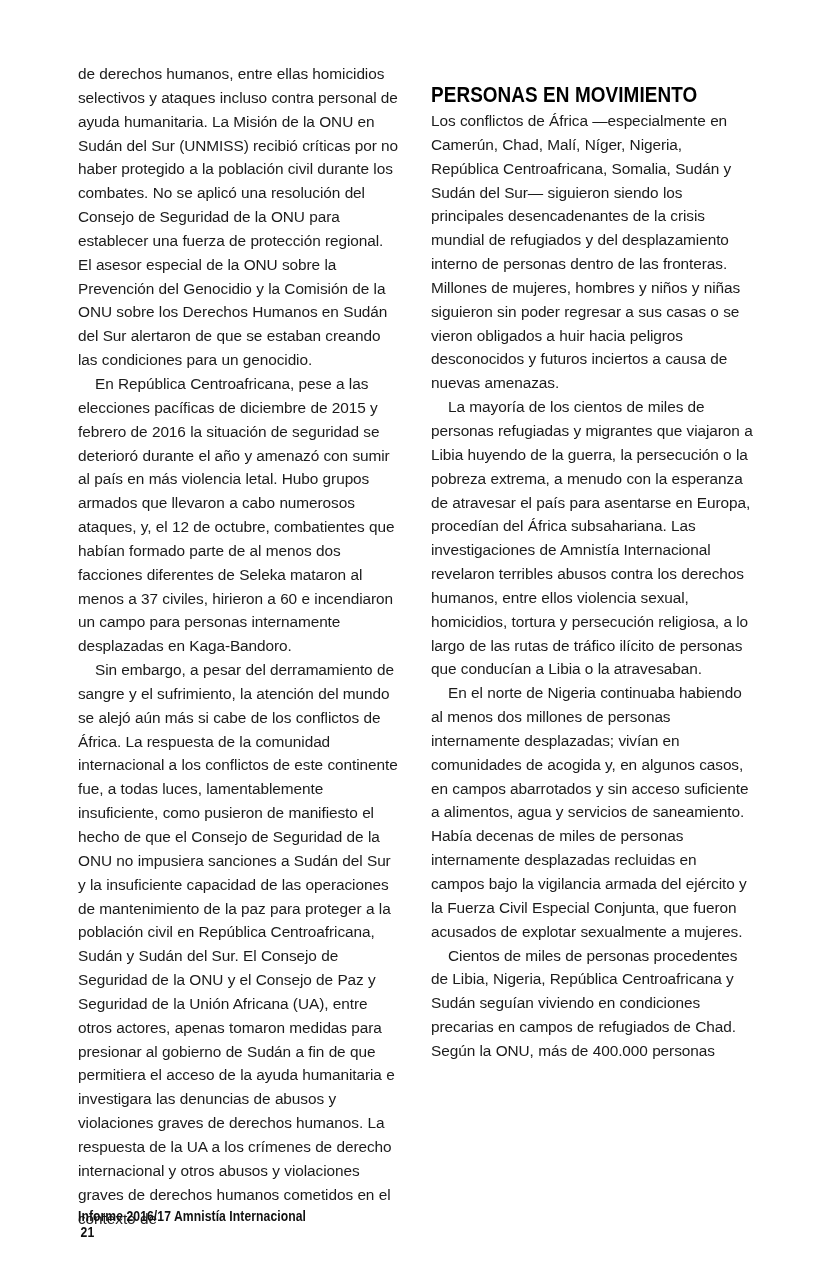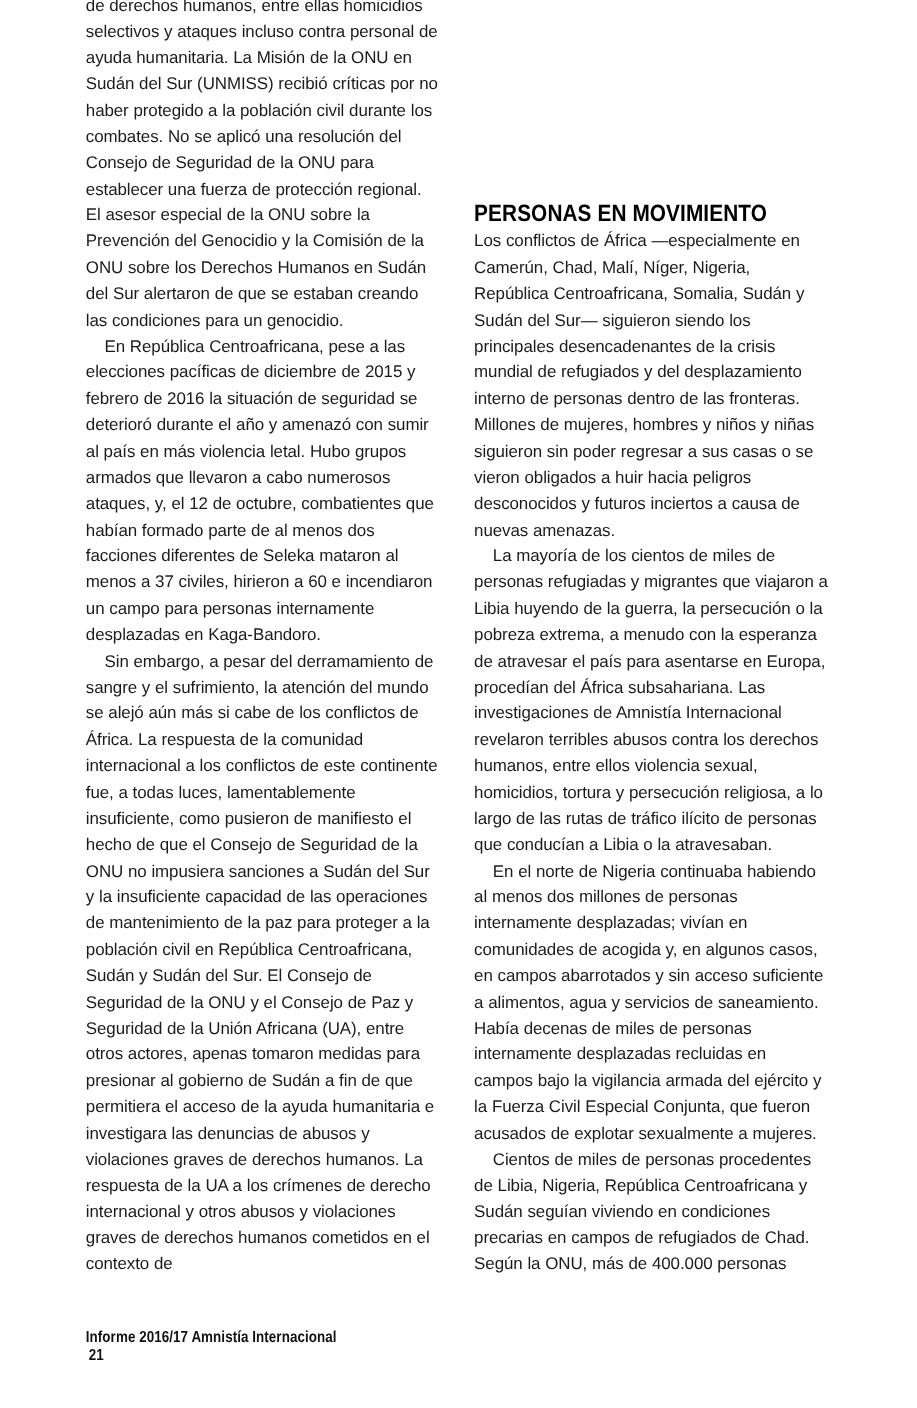--- a/index.html
+++ b/index.html
@@ -22,21 +22,21 @@
   
   .columns {
     position: absolute;
     left: 78px;
     top: 62px;
     width: 676px;
     height: 1100px;
     display: flex;
     flex-direction: row;
     justify-content: space-between;
-    align-items: flex-end;
+    align-items: flex-start;
   }
   .col {
     width: 323px;
     box-sizing: border-box;
   }
 
   p.body {
     margin: 0;
     font-size: 15.4px;
     line-height: 23.85px;

